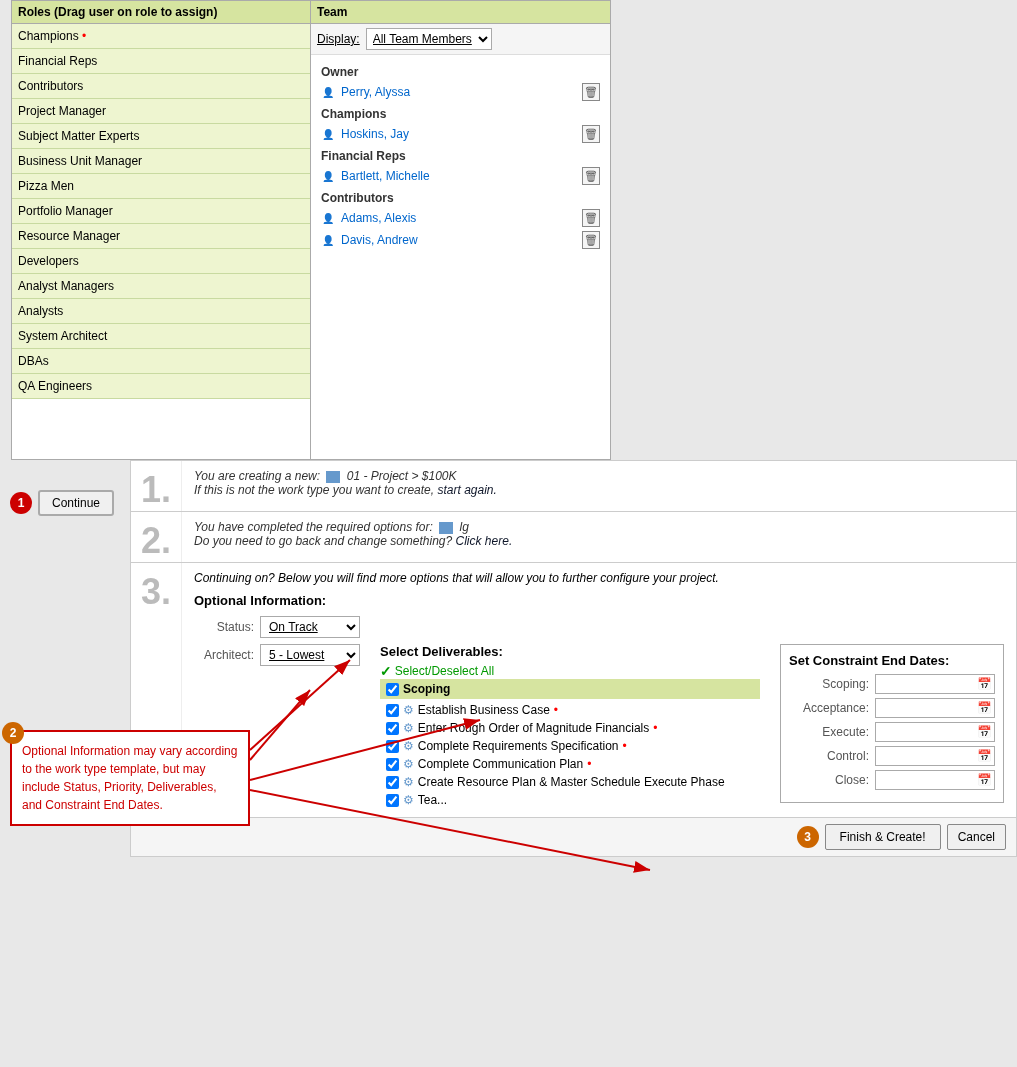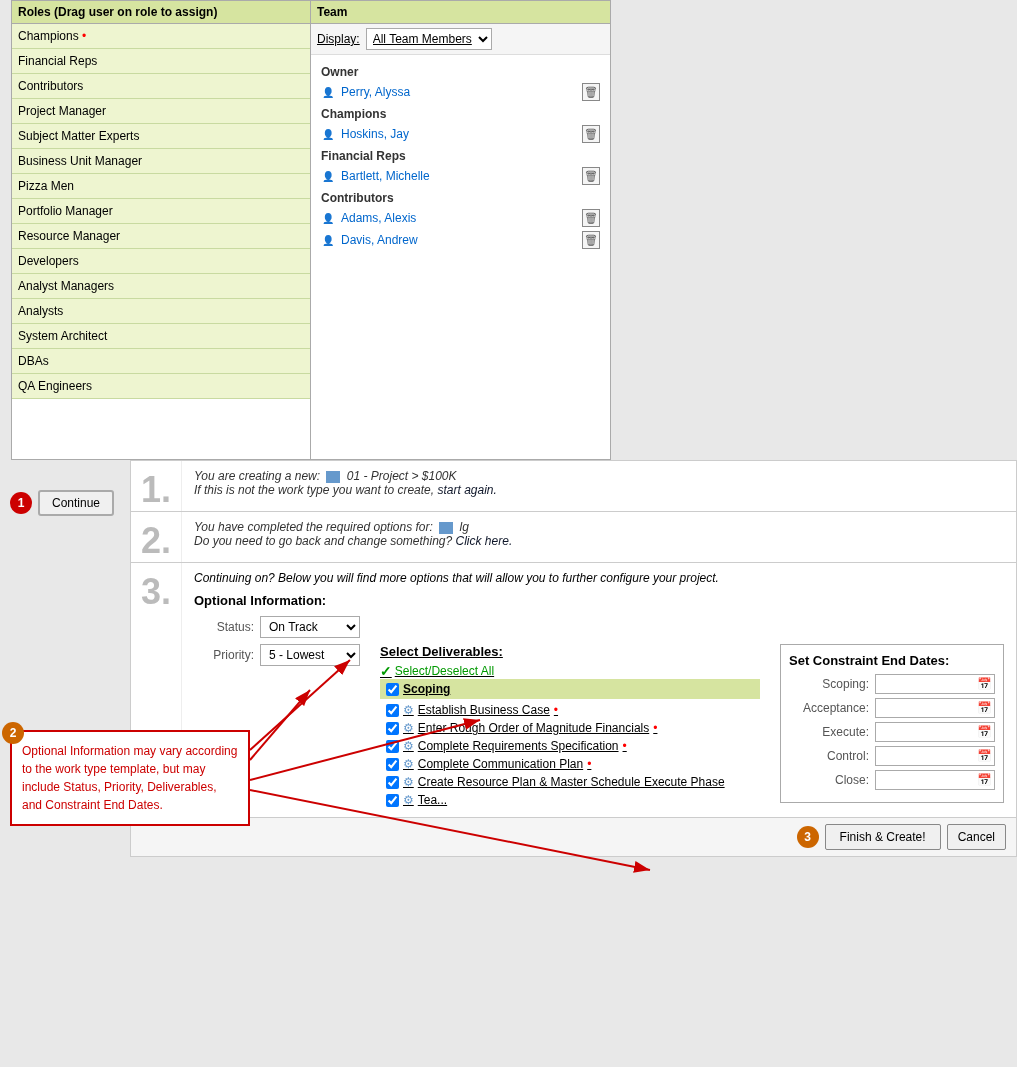--- a/index.html
+++ b/index.html
@@ -20,21 +20,21 @@
     .team-section-label { font-weight: bold; font-size: 12px; margin-top: 4px; margin-bottom: 2px; color: #333; }
     .team-member-row { display: flex; align-items: center; justify-content: space-between; padding: 2px 0; }
     .team-member-left { display: flex; align-items: center; gap: 4px; }
     .team-member-icon { width: 16px; height: 16px; background: #6699cc; border-radius: 50%; display: inline-flex; align-items: center; justify-content: center; color: white; font-size: 8px; flex-shrink: 0; }
     .team-member-name { color: #0066cc; font-size: 12px; cursor: pointer; }
     .delete-icon { width: 18px; height: 18px; border: 1px solid #888; background: #f5f5f5; display: flex; align-items: center; justify-content: center; cursor: pointer; font-size: 10px; color: #555; }
     .step-link { color: #0f172a; cursor: pointer; }
     .optional-info-header { font-weight: bold; font-size: 13px; margin-bottom: 8px; }
     .form-row { display: flex; align-items: center; margin-bottom: 6px; gap: 6px; }
     .form-label { width: 60px; text-align: right; color: #555; font-size: 12px; }
-    .form-select { font-size: 12px; padding: 2px 4px; border: 1px solid #aaa; background: #fff; min-width: 100px; }
+    .form-select { font-size: 12px; padding: 2px 4px; border: 1px solid #aaa; background: #fff; min-width: 100px; text-decoration: underline; }
     .deliverables-header { font-weight: bold; font-size: 13px; margin-bottom: 4px; }
     .select-deselect { color: #009900; font-size: 12px; cursor: pointer; display: flex; align-items: center; gap: 3px; }
     .scoping-header { background: #d6e4a0; padding: 3px 6px; font-weight: bold; display: flex; align-items: center; gap: 4px; margin-bottom: 2px; }
     .deliverable-item { display: flex; align-items: center; gap: 4px; padding: 2px 6px; font-size: 12px; }
     .deliverable-item input[type=checkbox] { margin: 0; }
     .constraint-title { font-weight: bold; font-size: 13px; margin-bottom: 6px; }
     .constraint-row { display: flex; align-items: center; margin-bottom: 4px; gap: 6px; }
     .constraint-label { width: 80px; text-align: right; font-size: 12px; color: #555; }
     .constraint-input { width: 120px; border: 1px solid #aaa; padding: 2px; font-size: 12px; display: flex; align-items: center; justify-content: space-between; background: #fff; }
     .continue-btn { background: #f0f0f0; border: 2px solid #aaa; padding: 4px 12px; font-size: 12px; cursor: pointer; border-radius: 3px; }
@@ -176,32 +176,32 @@
             <option>On Track</option>
             <option>Off Track</option>
             <option>On Hold</option>
             <option>Complete</option>
           </select>
         </div>
 
         <div style="display:flex; align-items:flex-start; gap:20px;">
           <div>
             <div class="form-row">
-              <span class="form-label">Priority:</span>
+              <span class="form-label">Architect:</span>
               <select class="form-select">
                 <option>5 - Lowest</option>
                 <option>4 - Low</option>
                 <option>3 - Medium</option>
                 <option>2 - High</option>
                 <option>1 - Critical</option>
               </select>
             </div>
           </div>
 
-          <div style="flex:1;text-decoration:underline;">
+          <div style="flex:1;">
             <div class="deliverables-header">Select Deliverables:</div>
             <div class="select-deselect">
               <span style="color:#009900; font-size:14px; font-weight:bold;">✓</span>
               <span>Select/Deselect All</span>
             </div>
             <div class="scoping-header">
               <input type="checkbox" checked="" style="">
               <span>Scoping</span>
             </div>
             <div id="deliverables-list">

